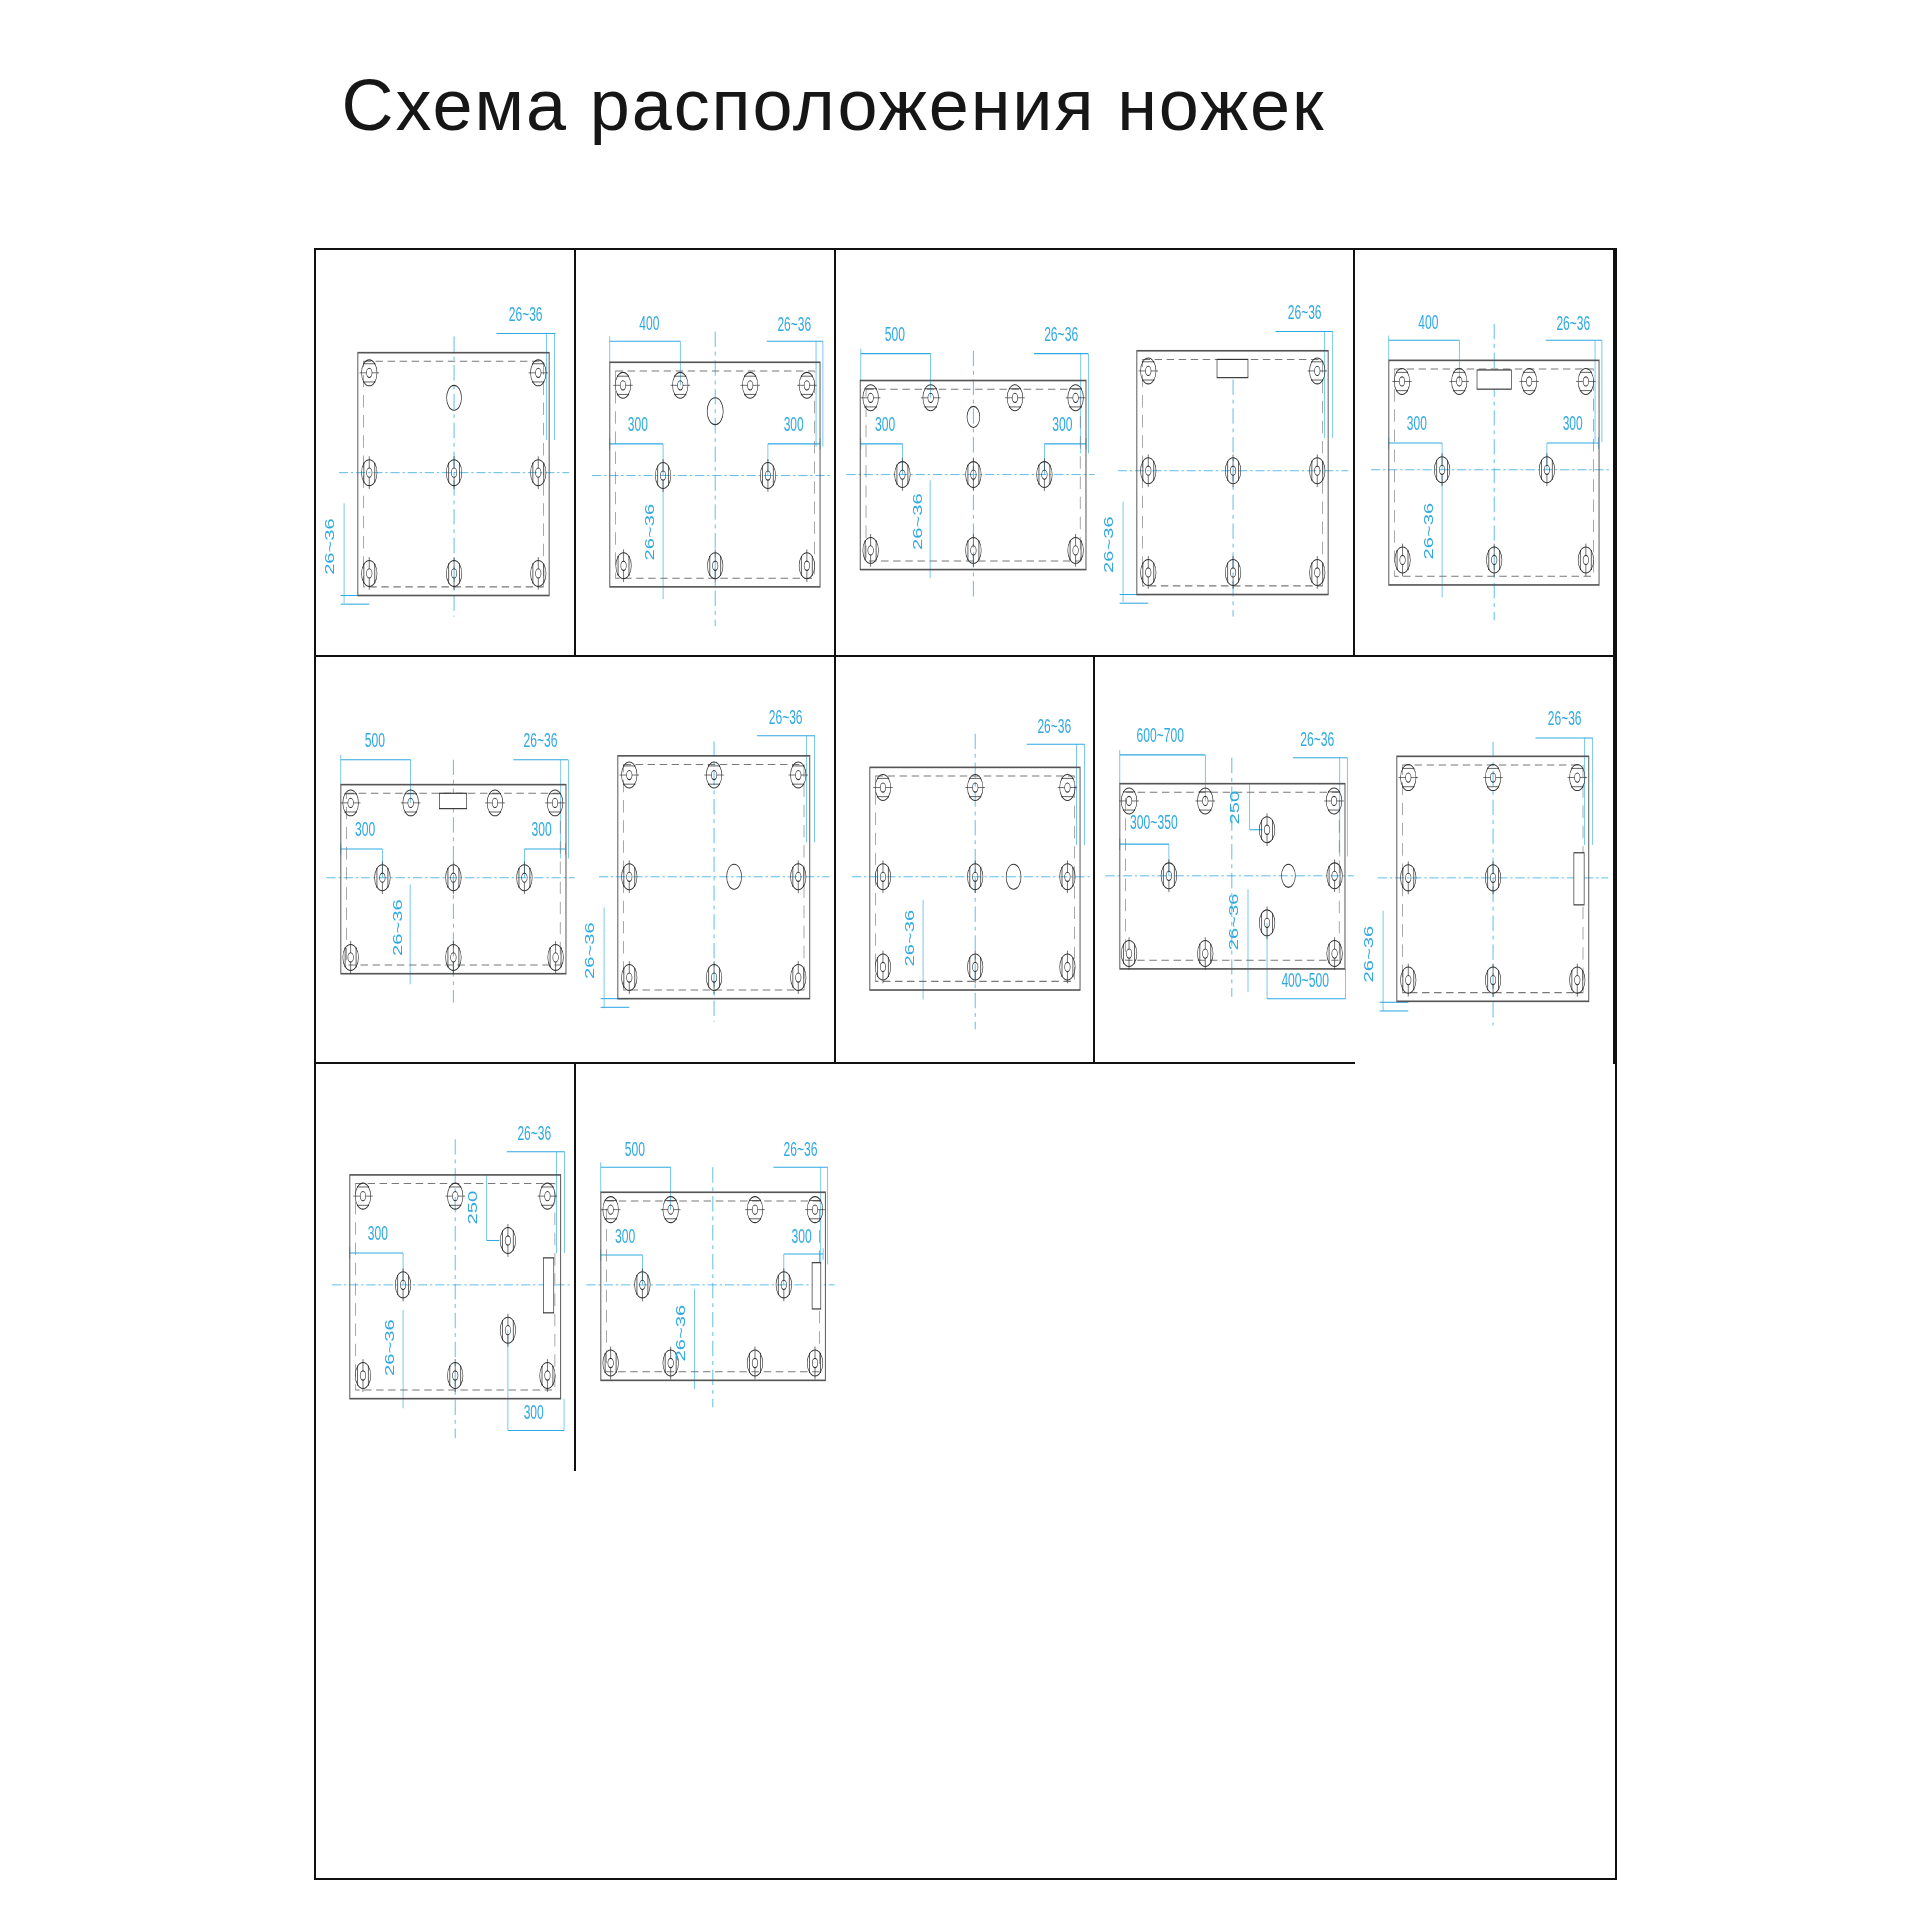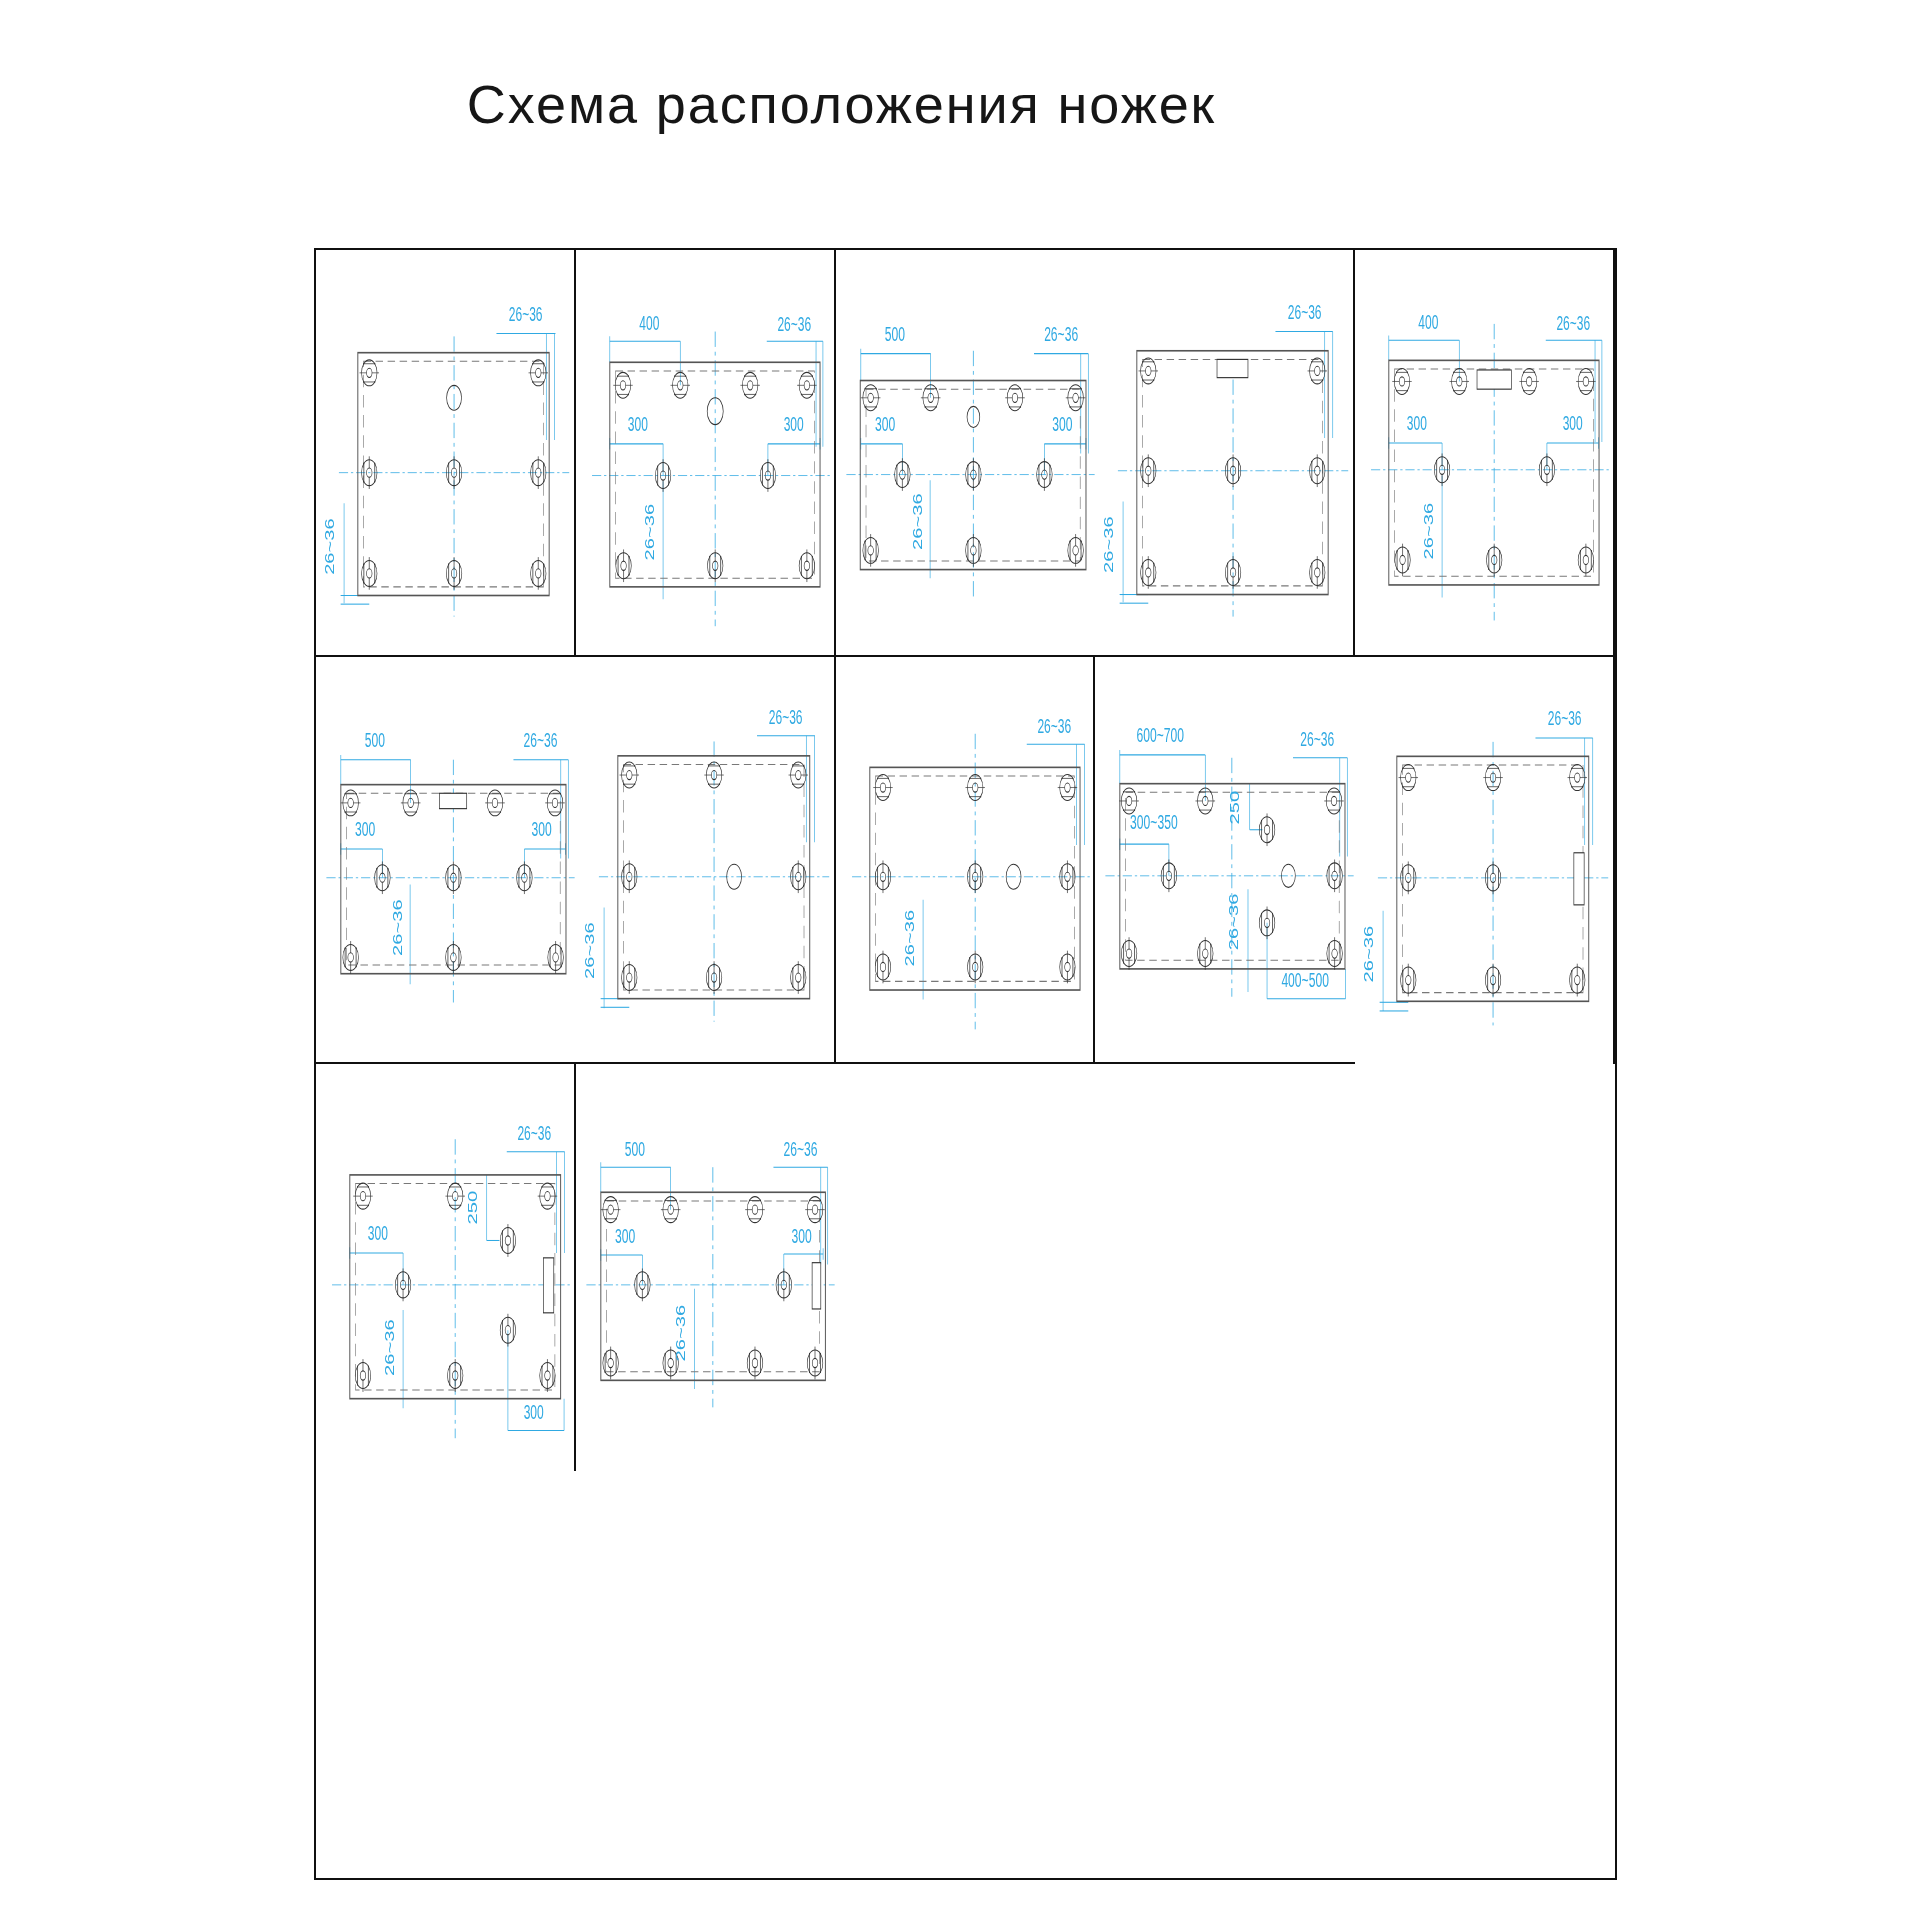--- a/index.html
+++ b/index.html
@@ -1,22 +1,22 @@
 <!DOCTYPE html>
 <html><head>
 <meta charset="utf-8">
 <style>
   html,body{margin:0;padding:0;}
   body{
     width:1931px;height:1931px;background:#ffffff;position:relative;overflow:hidden;
     font-family:"Liberation Sans", sans-serif;
   }
   .page-title{
-    position:absolute;top:64px;left:0;width:1659px;margin:12px;
-    text-align:center;font-size:54px;font-weight:500;letter-spacing:1.9px;color:#161616;
+    position:absolute;top:64px;left:0;width:1659px;margin:4px;
+    text-align:center;font-size:72px;font-weight:500;letter-spacing:1.9px;color:#161616;
     line-height:1.05;
   }
   .diagram-grid{
     position:absolute;left:314px;top:248px;width:1303px;height:1632px;
     border:2.9px solid #101010;box-sizing:border-box;background:#fff;
     display:grid;grid-template-columns:repeat(5,1fr);grid-template-rows:repeat(4,1fr);
   }
   .diagram-cell{
     border-right:2.9px solid #101010;border-bottom:2.9px solid #101010;
     box-sizing:border-box;position:relative;background:#fff;

